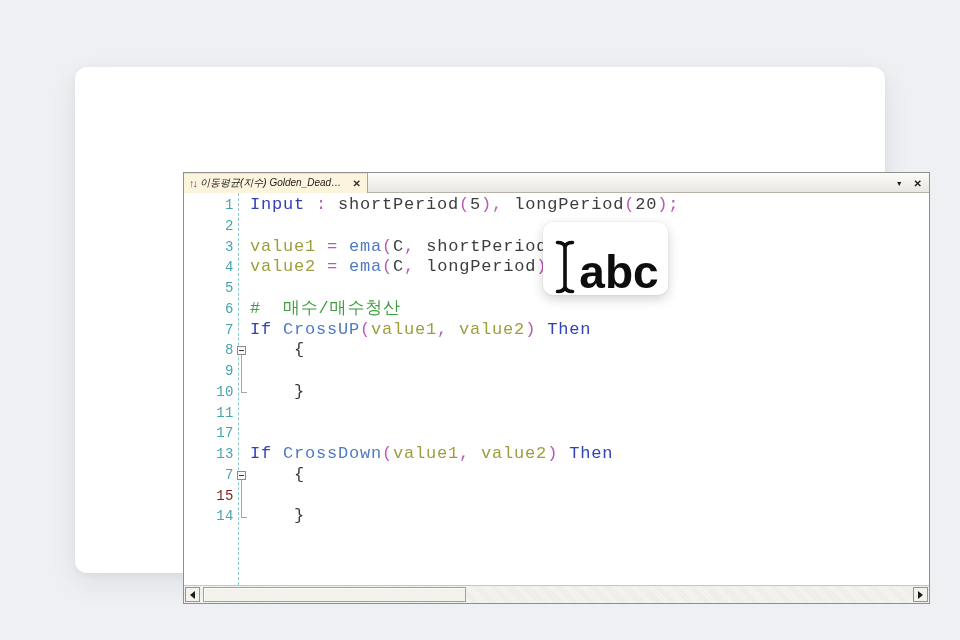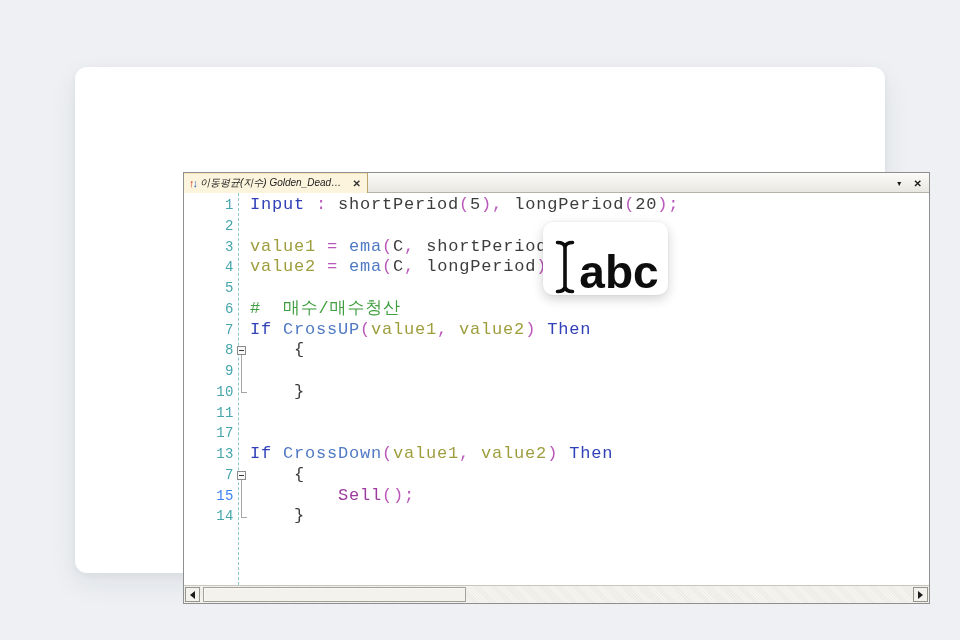--- a/index.html
+++ b/index.html
@@ -136,21 +136,21 @@
           <div class="row"><span class="ln" style="color: rgb(69, 165, 171);">5</span><span class="codetext"></span></div>
           <div class="row"><span class="ln" style="color: rgb(69, 165, 171);">6</span><span class="codetext"><span style="color: rgb(63, 158, 63);">#  매수/매수청산</span></span></div>
           <div class="row"><span class="ln" style="color: rgb(69, 165, 171);">7</span><span class="codetext"><span style="color: rgb(49, 66, 184);">If</span><span style="color: rgb(61, 61, 61);"> </span><span style="color: rgb(80, 121, 196);">CrossUP</span><span style="color: rgb(187, 89, 187);">(</span><span style="color: rgb(158, 158, 62);">value1</span><span style="color: rgb(187, 89, 187);">,</span><span style="color: rgb(61, 61, 61);"> </span><span style="color: rgb(158, 158, 62);">value2</span><span style="color: rgb(187, 89, 187);">)</span><span style="color: rgb(61, 61, 61);"> </span><span style="color: rgb(49, 66, 184);">Then</span></span></div>
           <div class="row"><span class="ln" style="color: rgb(69, 165, 171);">8</span><span class="codetext"><span style="color: rgb(61, 61, 61);">    {</span></span></div>
           <div class="row"><span class="ln" style="color: rgb(69, 165, 171);">9</span></div>
           <div class="row"><span class="ln" style="color: rgb(69, 165, 171);">10</span><span class="codetext"><span style="color: rgb(61, 61, 61);">    }</span></span></div>
           <div class="row"><span class="ln" style="color: rgb(69, 165, 171);">11</span><span class="codetext"></span></div>
           <div class="row"><span class="ln" style="color: rgb(69, 165, 171);">17</span></div>
           <div class="row"><span class="ln" style="color: rgb(69, 165, 171);">13</span><span class="codetext"><span style="color: rgb(49, 66, 184);">If</span><span style="color: rgb(61, 61, 61);"> </span><span style="color: rgb(80, 121, 196);">CrossDown</span><span style="color: rgb(187, 89, 187);">(</span><span style="color: rgb(158, 158, 62);">value1</span><span style="color: rgb(187, 89, 187);">,</span><span style="color: rgb(61, 61, 61);"> </span><span style="color: rgb(158, 158, 62);">value2</span><span style="color: rgb(187, 89, 187);">)</span><span style="color: rgb(61, 61, 61);"> </span><span style="color: rgb(49, 66, 184);">Then</span></span></div>
           <div class="row"><span class="ln" style="color: rgb(69, 165, 171);">7</span><span class="codetext"><span style="color: rgb(61, 61, 61);">    {</span></span></div>
-          <div class="row"><span class="ln" style="color: #3b82f6;">15</span><span class="codetext"><span style="color: rgb(61, 61, 61);">        </span><span style="color: rgb(157, 58, 157);">Sell</span><span style="color: rgb(187, 89, 187);">();</span></span></div>
+          <div class="row"><span class="ln" style="color: #7f1d1d;">15</span></div>
           <div class="row"><span class="ln" style="color: rgb(69, 165, 171);">14</span><span class="codetext"><span style="color: rgb(61, 61, 61);">    }</span></span></div>
         </div>
       <div id="fold-layer">
           <div class="fold-box" style="top: 153.125px;">
             <div class="minus"></div>
           </div>
           <div class="fold-vline" style="top: 162.125px; height: 37px;"></div>
           <div class="fold-tick" style="top: 199.125px;"></div>
           <div class="fold-box" style="top: 277.625px;">
             <div class="minus"></div>

